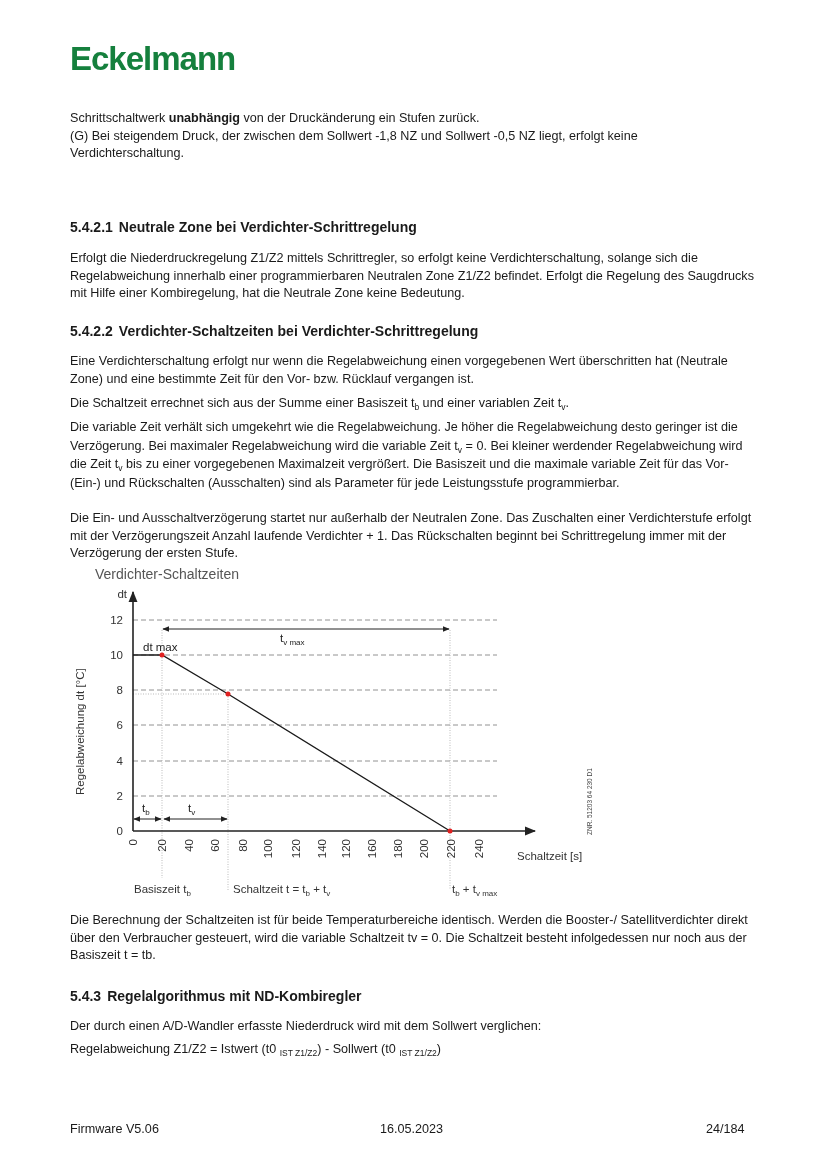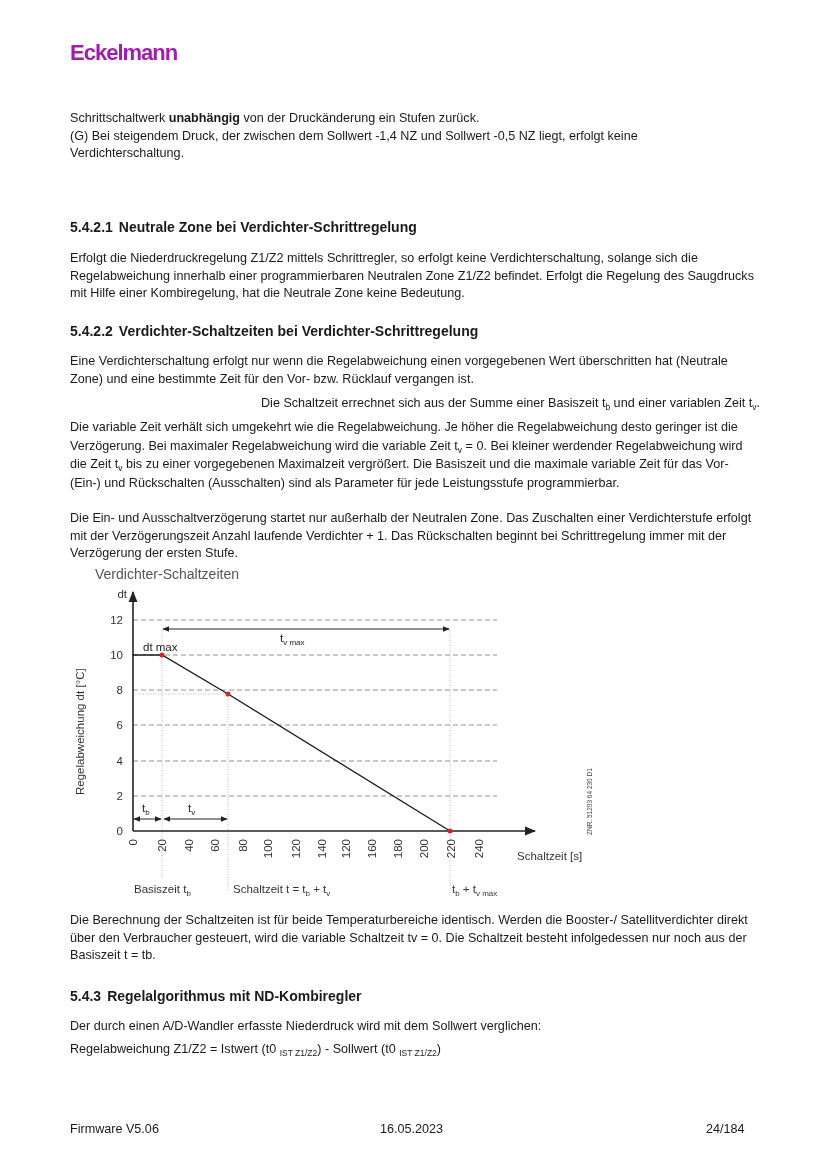--- a/index.html
+++ b/index.html
@@ -1,44 +1,44 @@
 <!DOCTYPE html>
 <html><head>
 <meta charset="utf-8">
 <style>
   html, body { margin: 0; padding: 0; background: #ffffff; }
   body { width: 827px; height: 1169px; position: relative; overflow: hidden;
          font-family: "Liberation Sans", sans-serif; color: #1a1a1a; }
   .logo { position: absolute; left: 70px; top: 40px; font-family: "Liberation Sans", sans-serif;
-          font-weight: bold; font-size: 22px; color: #a21caf; letter-spacing: -1px; text-align: center; }
+          font-weight: bold; font-size: 33px; color: #15803d; letter-spacing: -1px; text-align: center; }
   .p { position: absolute; left: 70px; width: 690px; font-size: 12.6px; line-height: 17.5px; margin: 0; }
   .h { position: absolute; left: 70px; font-size: 14px; font-weight: bold; margin: 0; }
   .h .num { margin-right: 6px; }
   sub { font-size: 8.5px; vertical-align: -3px; line-height: 0; }
   .footer { position: absolute; top: 1122px; font-size: 12.6px; }
   .chart-title { position: absolute; left: 95px; top: 566px; font-size: 14px; color: #555; }
   svg text { font-family: "Liberation Sans", sans-serif; }
 </style>
 </head>
 <body>
 
 <div class="logo">Eckelmann</div>
 
 <div class="p" style="top:110px;">
   <div><span>Schrittschaltwerk </span><b>unabhängig</b><span> von der Druckänderung ein Stufen zurück.</span></div>
-  <div>(G) Bei steigendem Druck, der zwischen dem Sollwert -1,4 NZ und Sollwert -0,5 NZ liegt, erfolgt keine</div>
+  <div>(G) Bei steigendem Druck, der zwischen dem Sollwert -1,8 NZ und Sollwert -0,5 NZ liegt, erfolgt keine</div>
   <div>Verdichterschaltung.</div>
 </div>
 
 <h2 class="h" style="top:219px;"><span class="num">5.4.2.1</span><span>Neutrale Zone bei Verdichter-Schrittregelung</span></h2>
 <p class="p" style="top:250px;">Erfolgt die Niederdruckregelung Z1/Z2 mittels Schrittregler, so erfolgt keine Verdichterschaltung, solange sich die Regelabweichung innerhalb einer programmierbaren Neutralen Zone Z1/Z2 befindet. Erfolgt die Regelung des Saugdrucks mit Hilfe einer Kombiregelung, hat die Neutrale Zone keine Bedeutung.</p>
 
 <h2 class="h" style="top:323px;"><span class="num">5.4.2.2</span><span>Verdichter-Schaltzeiten bei Verdichter-Schrittregelung</span></h2>
 <p class="p" style="top:353px;">Eine Verdichterschaltung erfolgt nur wenn die Regelabweichung einen vorgegebenen Wert überschritten hat (Neutrale Zone) und eine bestimmte Zeit für den Vor- bzw. Rücklauf vergangen ist.</p>
-<p class="p" style="top:395px;text-align:right;"><span>Die Schaltzeit errechnet sich aus der Summe einer Basiszeit t</span><sub>b</sub><span> und einer variablen Zeit t</span><sub>v</sub><span>.</span></p>
+<p class="p" style="top:395px;"><span>Die Schaltzeit errechnet sich aus der Summe einer Basiszeit t</span><sub>b</sub><span> und einer variablen Zeit t</span><sub>v</sub><span>.</span></p>
 <p class="p" style="top:418px; line-height:18.5px;"><span>Die variable Zeit verhält sich umgekehrt wie die Regelabweichung. Je höher die Regelabweichung desto geringer ist die Verzögerung. Bei maximaler Regelabweichung wird die variable Zeit t</span><sub>v</sub><span> = 0. Bei kleiner werdender Regelabweichung wird die Zeit t</span><sub>v</sub><span> bis zu einer vorgegebenen Maximalzeit vergrößert. Die Basiszeit und die maximale variable Zeit für das Vor- (Ein-) und Rückschalten (Ausschalten) sind als Parameter für jede Leistungsstufe programmierbar.</span></p>
 <p class="p" style="top:510px;">Die Ein- und Ausschaltverzögerung startet nur außerhalb der Neutralen Zone. Das Zuschalten einer Verdichterstufe erfolgt mit der Verzögerungszeit Anzahl laufende Verdichter + 1. Das Rückschalten beginnt bei Schrittregelung immer mit der Verzögerung der ersten Stufe.</p>
 
 <div class="chart-title">Verdichter-Schaltzeiten</div>
 
 <svg width="827" height="1169" style="position:absolute;left:0;top:0;pointer-events:none;">
   <defs>
     <marker id="arr" viewBox="0 0 10 10" refX="9" refY="5" markerWidth="7" markerHeight="7" orient="auto-start-reverse">
       <path d="M0,1 L10,5 L0,9 z" fill="#222"></path>
     </marker>

